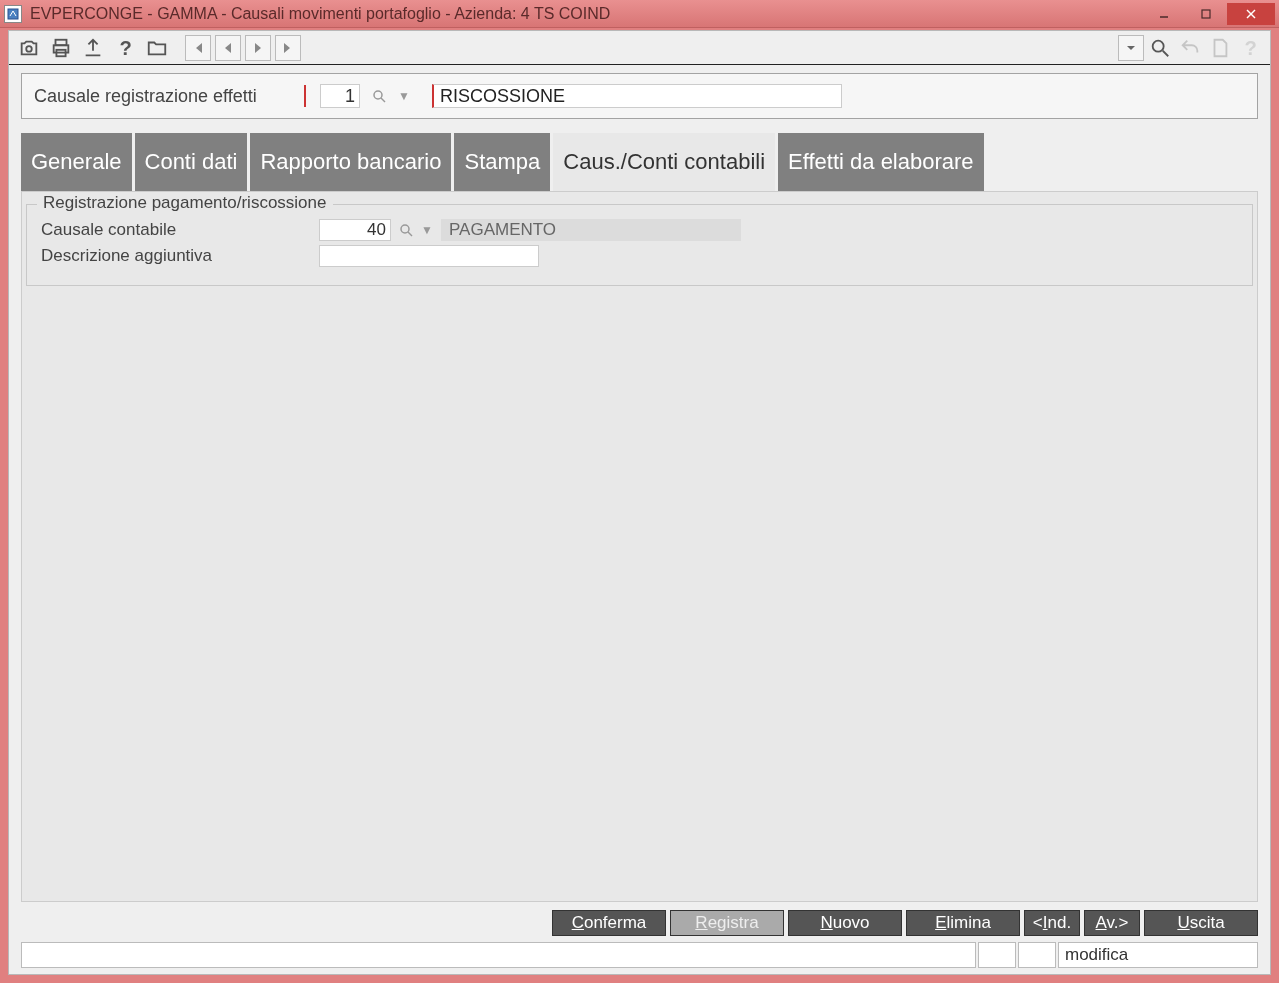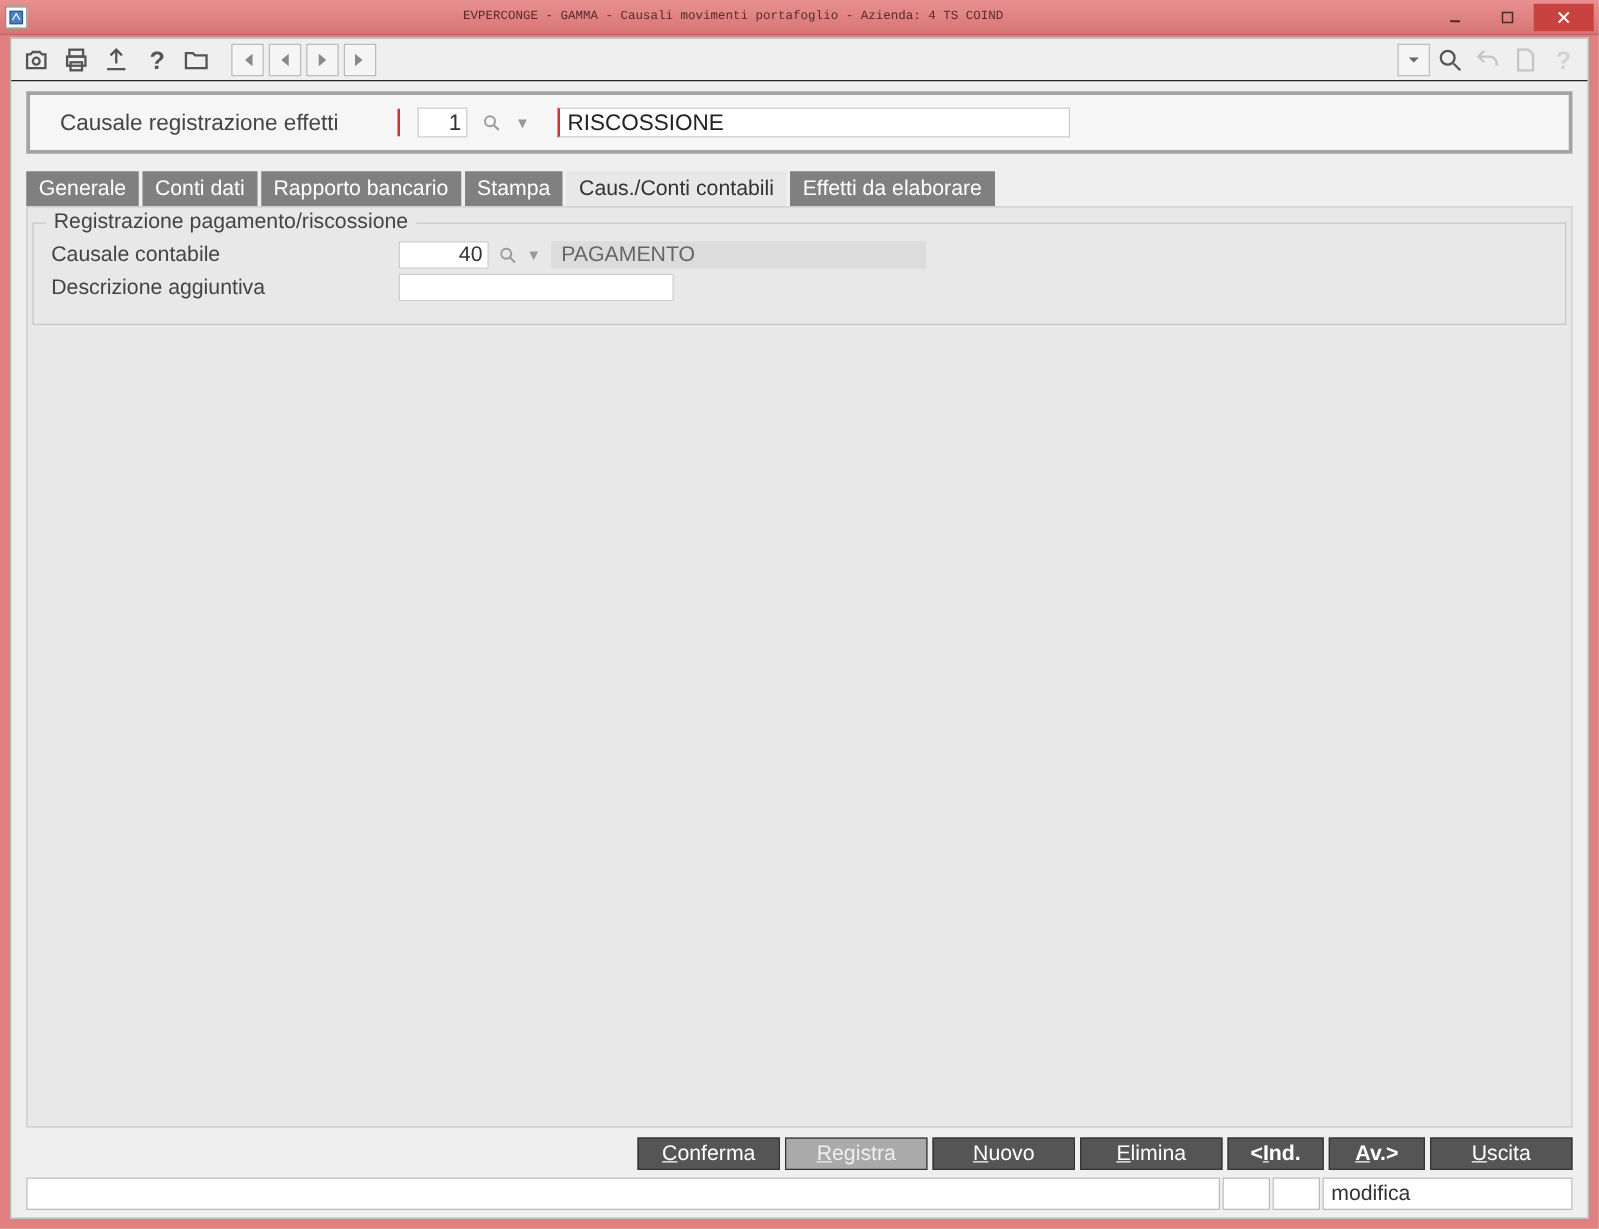--- a/index.html
+++ b/index.html
@@ -1,63 +1,63 @@
 <!DOCTYPE html>
 <html><head>
 <meta charset="utf-8">
 <style>
   * { box-sizing: border-box; margin: 0; padding: 0; font-family: Arial, sans-serif; }
   body { background: #e08080; width: 1279px; height: 983px; overflow: hidden; }
 
   .titlebar { height: 28px; background: linear-gradient(180deg, #e99090, #d87575); display: flex; align-items: center; padding: 0 4px; border-bottom: 1px solid #c06060; }
   .titlebar .app-icon { width: 18px; height: 18px; background: #fff; border: 1px solid #888; display: inline-flex; align-items: center; justify-content: center; margin-right: 8px; }
   .titlebar .app-icon svg { width: 12px; height: 12px; }
-  .titlebar .title-text { flex: 1; text-align: center; font-size: 10px; color: #5a2a2a; font-weight: normal; font-family: Liberation Mono, monospace; }
+  .titlebar .title-text { flex: 1; text-align: left; font-size: 16px; color: #5a2a2a; font-weight: normal; }
   .win-controls { display: flex; }
   .win-btn { width: 42px; height: 22px; display: flex; align-items: center; justify-content: center; color: #4a2a2a; font-size: 16px; cursor: pointer; }
   .win-btn.close { background: #c8423f; color: #fff; width: 48px; }
 
   .outer-frame { margin: 2px 8px 8px 8px; background: #efefef; border: 1px solid #b8b8b8; height: 945px; display: flex; flex-direction: column; }
 
   .toolbar { height: 34px; border-bottom: 1px solid #222; display: flex; align-items: center; padding: 0 6px; gap: 4px; }
   .toolbar .tbtn { width: 28px; height: 28px; display: flex; align-items: center; justify-content: center; color: #555; cursor: pointer; }
   .toolbar .tbtn.nav { border: 1px solid #bbb; background: #f5f5f5; width: 26px; height: 26px; }
   .toolbar .spacer { width: 6px; }
   .toolbar-right { margin-left: auto; display: flex; align-items: center; gap: 2px; }
 
   .content { flex: 1; padding: 8px 12px; display: flex; flex-direction: column; }
 
-  .header-row { border: 3px solid #a3a3a3; background: #f6f6f6; padding: 10px 24px; display: flex; align-items: center; gap: 10px; margin-bottom: 14px; }
+  .header-row { border: 1px solid #a3a3a3; background: #f6f6f6; padding: 10px 12px; display: flex; align-items: center; gap: 10px; margin-bottom: 14px; }
   .header-row .lbl { font-size: 18px; color: #444; width: 260px; }
   .header-row .vsep { width: 2px; height: 22px; background: #c33; margin-right: 4px; }
   .header-row .code-input { width: 40px; height: 24px; border: 1px solid #ccc; background: #fff; font-size: 18px; text-align: right; padding: 0 4px; color: #333; }
   .search-glyph { width: 18px; height: 18px; color: #999; display: inline-flex; align-items: center; justify-content: center; }
   .dd-glyph { width: 14px; color: #999; font-size: 12px; }
   .header-row .desc-input { width: 410px; height: 24px; border: 1px solid #ccc; background: #fff; font-size: 18px; padding: 0 6px; color: #222; margin-left: 10px; border-left: 2px solid #c33; }
 
   .tabs { display: flex; gap: 3px; margin-bottom: 0; }
-  .tab { background: #808080; color: #fff; font-size: 17px; padding: 4px 10px; cursor: pointer; border: none; }
+  .tab { background: #808080; color: #fff; font-size: 22px; padding: 16px 10px; cursor: pointer; border: none; }
   .tab.active { background: #e8e8e8; color: #333; }
 
   .tab-panel { border: 1px solid #ccc; background: #e8e8e8; flex: 1; padding: 4px; position: relative; }
 
   .fieldset { border: 1px solid #c8c8c8; padding: 12px 14px 16px 14px; position: relative; margin-top: 8px; }
   .fieldset .legend { position: absolute; top: -12px; left: 10px; background: #e8e8e8; padding: 0 6px; font-size: 17px; color: #444; }
 
   .form-row { display: flex; align-items: center; height: 26px; gap: 6px; }
   .form-row .flabel { width: 272px; font-size: 17px; color: #444; }
   .numbox { width: 72px; height: 22px; background: #fff; border: 1px solid #ccc; text-align: right; font-size: 17px; padding: 0 4px; color: #333; }
   .numbox.hl { background: #d4e9ff; width: 104px; border: 1px solid #888; }
   .desc-readonly { background: #dcdcdc; height: 22px; width: 300px; font-size: 17px; color: #666; display: inline-flex; align-items: center; padding: 0 8px; }
   .small-input { width: 220px; height: 22px; background: #fff; border: 1px solid #ccc; }
 
   .footer { padding: 0 12px 6px 12px; }
   .action-row { display: flex; justify-content: flex-end; gap: 4px; margin-bottom: 6px; align-items: center; }
   .abtn { background: #555; color: #fff; font-size: 17px; padding: 2px 0; width: 114px; text-align: center; cursor: pointer; border: 1px solid #333; }
-  .abtn.small { width: 77px; font-weight: bold; }
+  .abtn.small { width: 56px; }
   .abtn.disabled { background: #aaa; color: #eee; cursor: default; }
   .abtn u { text-decoration: underline; }
 
   .status-row { display: flex; gap: 2px; }
   .status-box { border: 1px solid #bbb; background: #fff; height: 26px; }
   .status-main { flex: 1; }
   .status-small { width: 38px; }
   .status-mode { width: 200px; padding: 12px 6px; font-size: 17px; color: #333; display: flex; align-items: center; }
 
   svg { display: block; }

